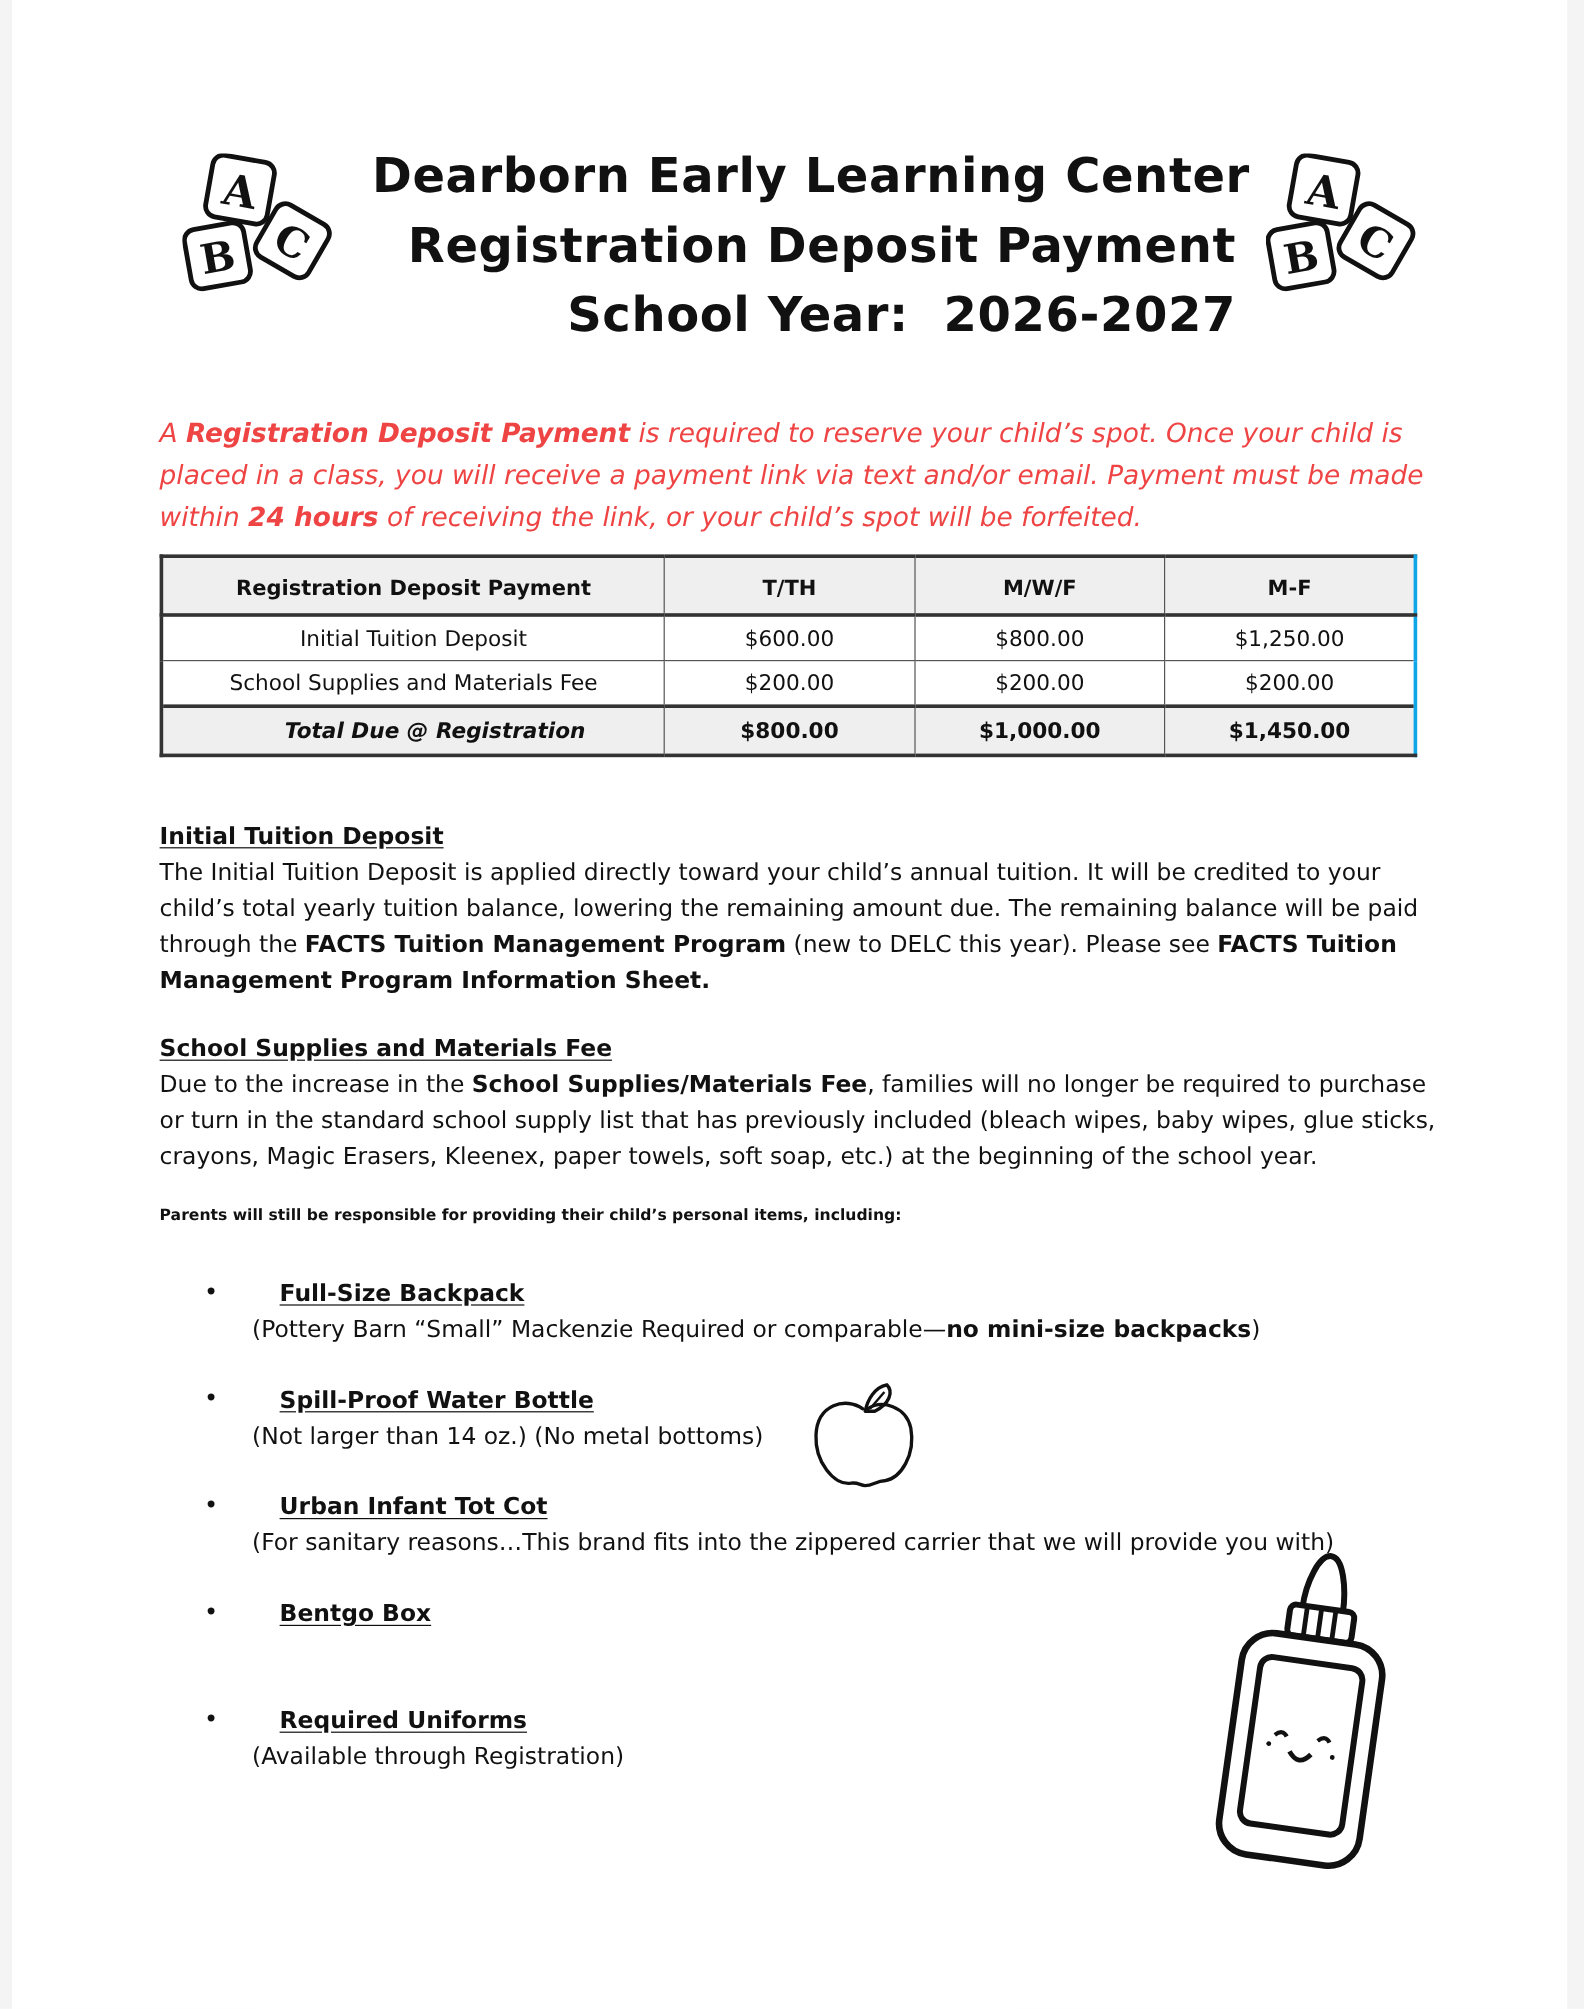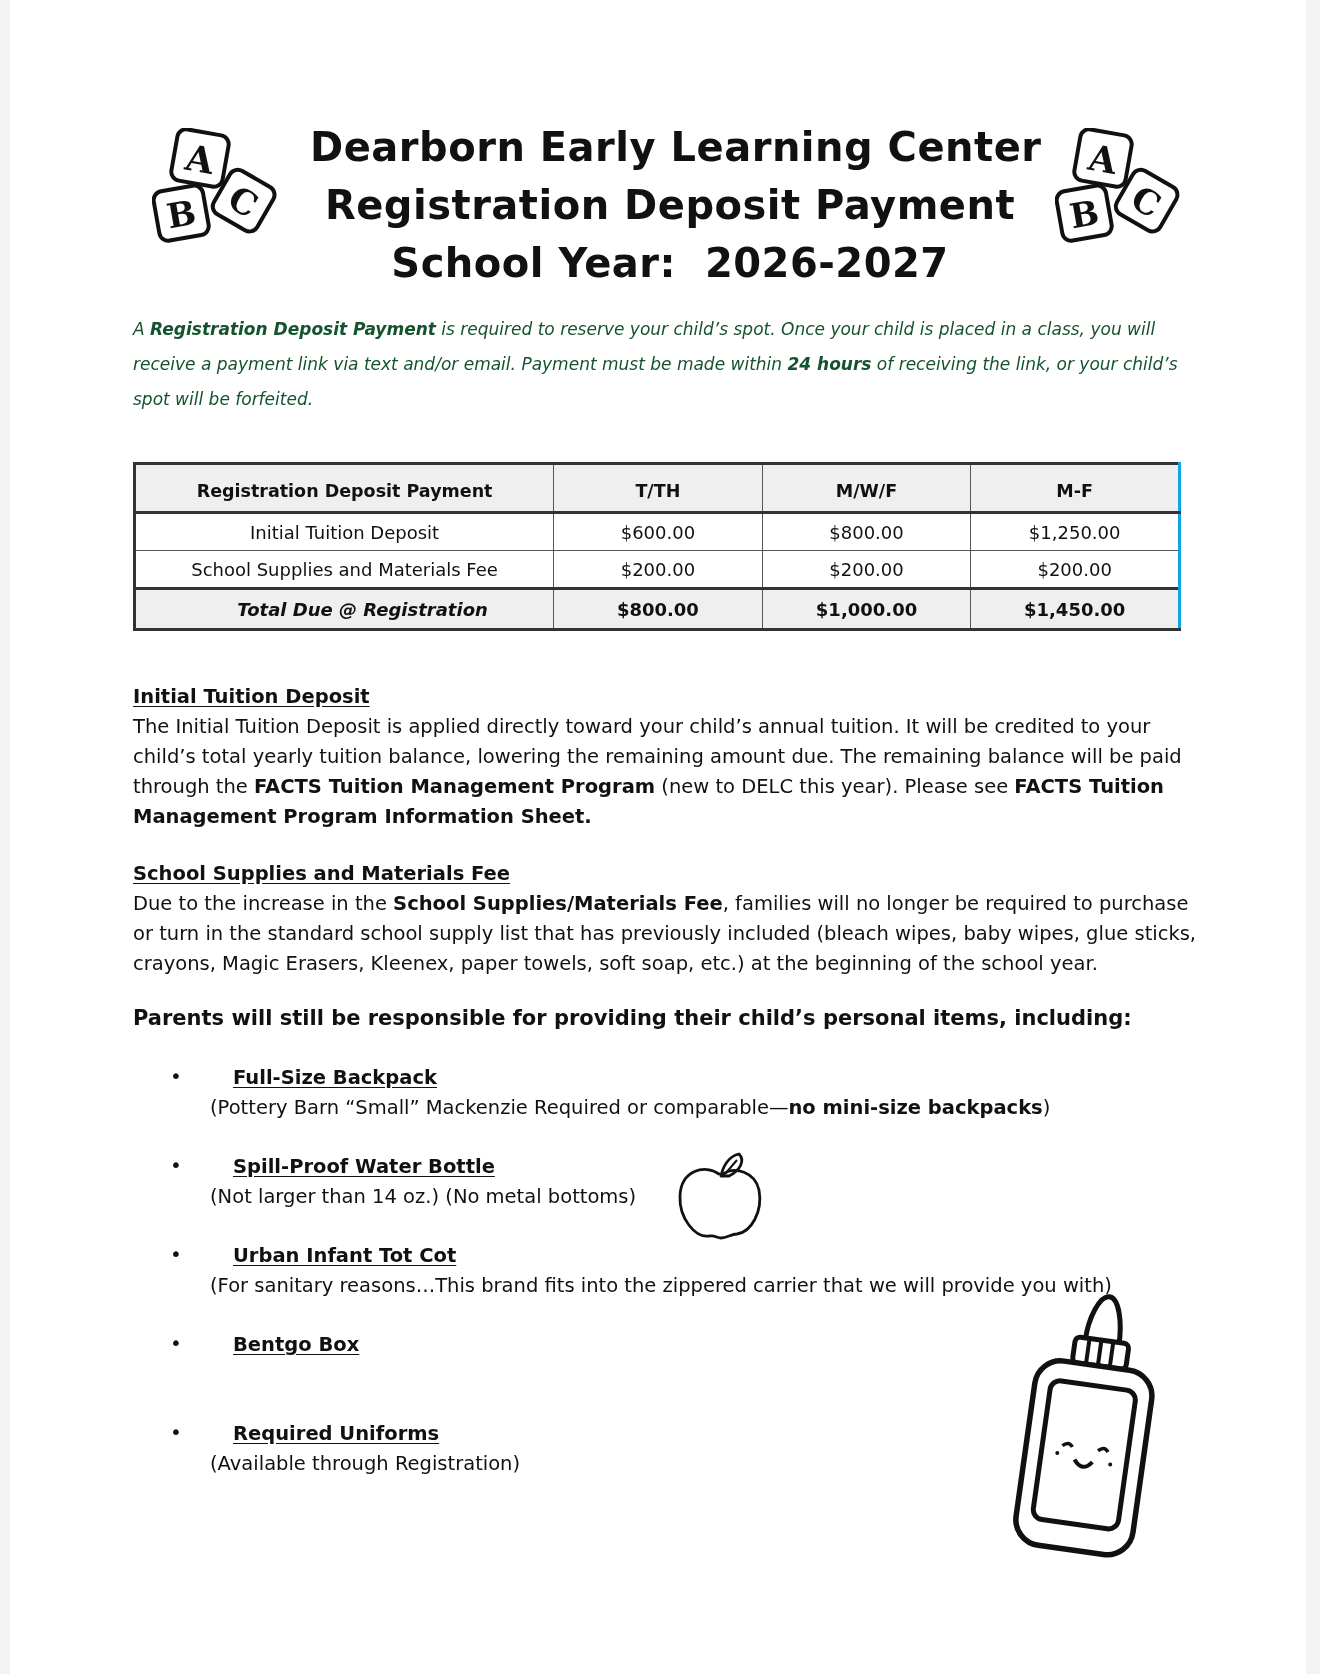--- a/index.html
+++ b/index.html
@@ -7,32 +7,32 @@
       width:1320px; height:1674px; background:#f4f4f4;
       font-family:"Liberation Sans", sans-serif; color:#111;
       position:relative; overflow:hidden;
     }
     .page {
       position:absolute; left:10px; top:0; width:1296px; height:1674px;
       background:#ffffff;
     }
     .title-block {
       position:absolute; left:300px; top:118px; width:720px;
-      text-align:center; font-family:"DejaVu Sans", sans-serif; font-weight:bold;
+      text-align:right; font-family:"DejaVu Sans", sans-serif; font-weight:bold;
       font-size:40px; line-height:58px; letter-spacing:0.5px; color:#111;
     }
     .title-block div { white-space:nowrap; }
     .abc { position:absolute; }
     .abc-left { left:142px; top:128px; }
     .abc-right { left:1045px; top:128px; }
 
     .intro {
-      position:absolute; left:123px; top:312px; width:1080px;
+      position:absolute; left:123px; top:344px; width:1080px;
       font-family:"DejaVu Sans", sans-serif; font-style:italic;
-      font-size:17px; line-height:35px; color:#14532d;
+      font-size:22px; line-height:35px; color:#ef4444;
     }
     .intro b { font-weight:bold; }
 
     table.fees {
       position:absolute; left:123px; top:462px; width:1048px;
       border-collapse:collapse; font-family:"DejaVu Sans", sans-serif;
       font-size:18px; color:#111;
     }
     table.fees td, table.fees th {
       border:1.5px solid #555; text-align:center; padding:0;
@@ -47,21 +47,21 @@
     table.fees tr th:last-child, table.fees tr td:last-child { border-right:3px solid #0ea5e9; }
 
     .section {
       position:absolute; left:123px; width:1080px;
       font-family:"DejaVu Sans", sans-serif; font-size:19.5px; line-height:30px; color:#111;
     }
     .section .heading { font-weight:bold; text-decoration:underline; text-underline-offset:3px; }
     .section b { font-weight:bold; }
     .sec1 { top:682px; }
     .sec2 { top:859px; }
-    .parents { position:absolute; left:123px; top:1006px; font-family:"DejaVu Sans", sans-serif; font-size:21px; font-weight:bold; color:#111; }
+    .parents { position:absolute; left:123px; top:1006px; font-family:"DejaVu Sans", sans-serif; font-size:13px; font-weight:bold; color:#111; }
 
     .items { position:absolute; left:150px; top:1063px; width:1000px; font-family:"DejaVu Sans", sans-serif; font-size:19.5px; color:#111; }
     .item { position:relative; padding-left:50px; height:89px; }
     .item .bullet { position:absolute; left:10px; top:1px; font-size:20px; }
     .item .name { font-weight:bold; text-decoration:underline; text-underline-offset:3px; line-height:30px;margin-left:23px; }
     .item .desc { line-height:30px; }
     .item .desc b { font-weight:bold; }
 
     .apple { position:absolute; left:665px; top:1152px; }
     .glue { position:absolute; left:985px; top:1288px; }

